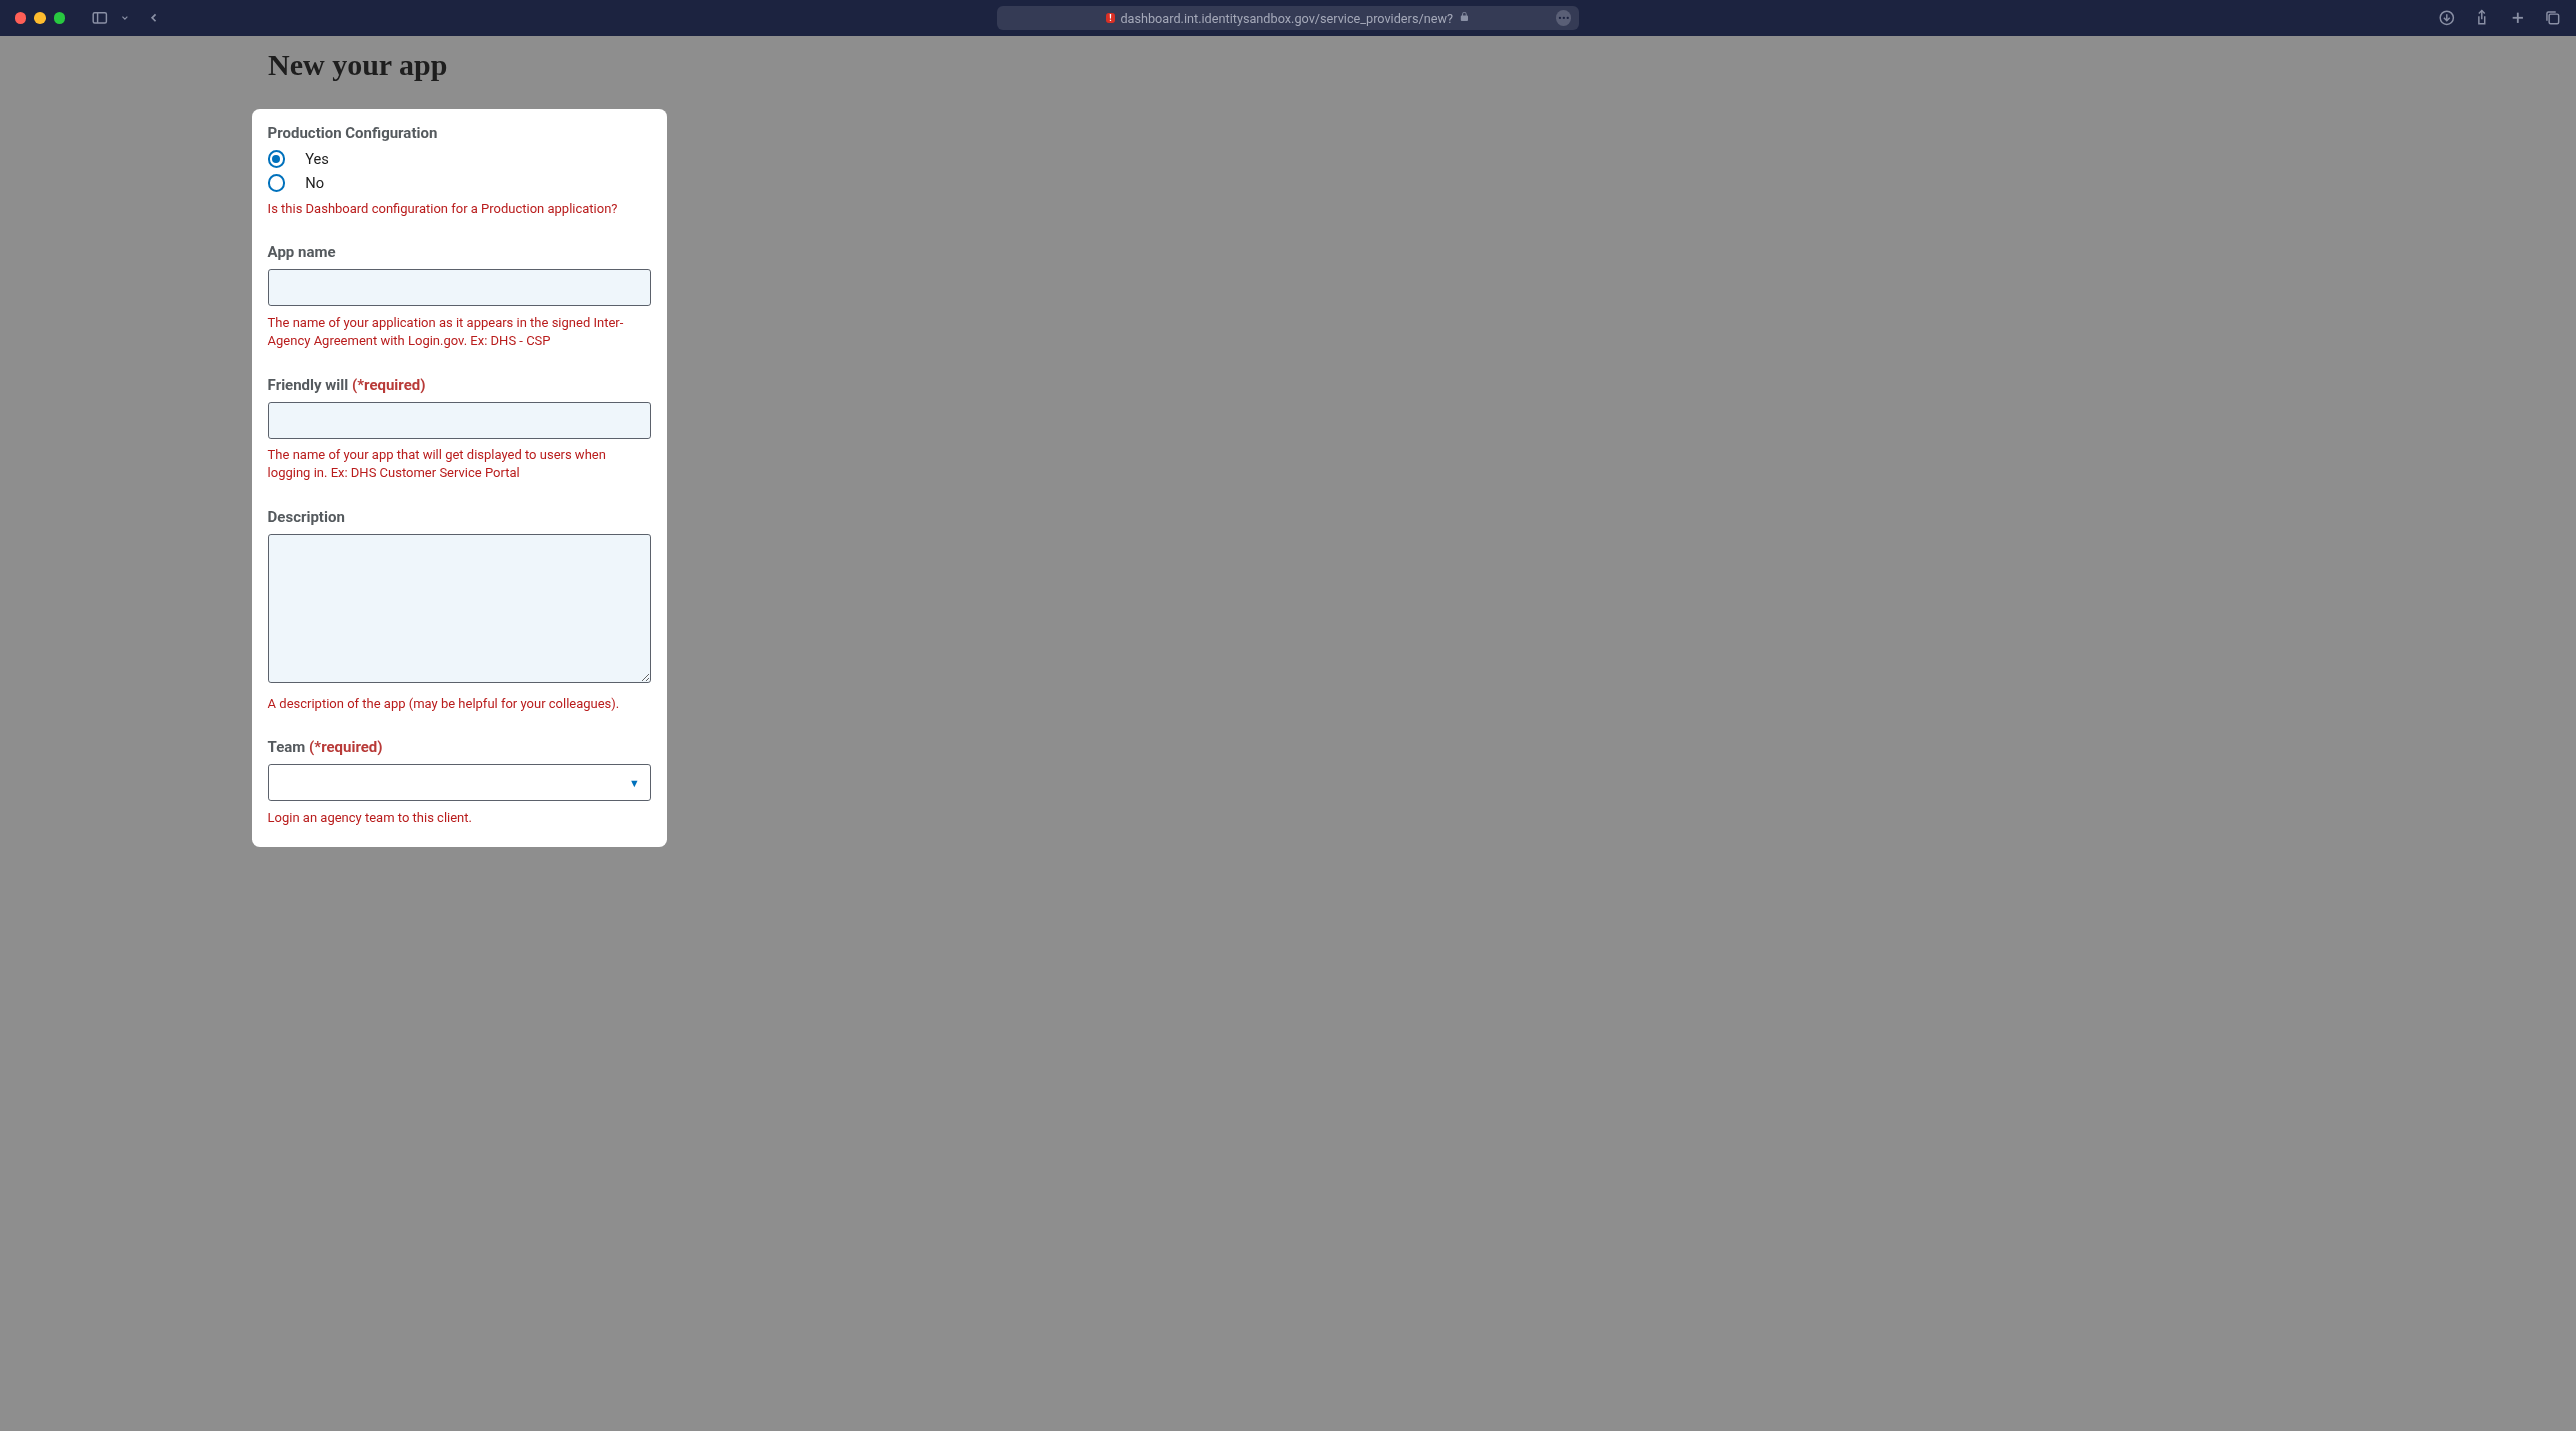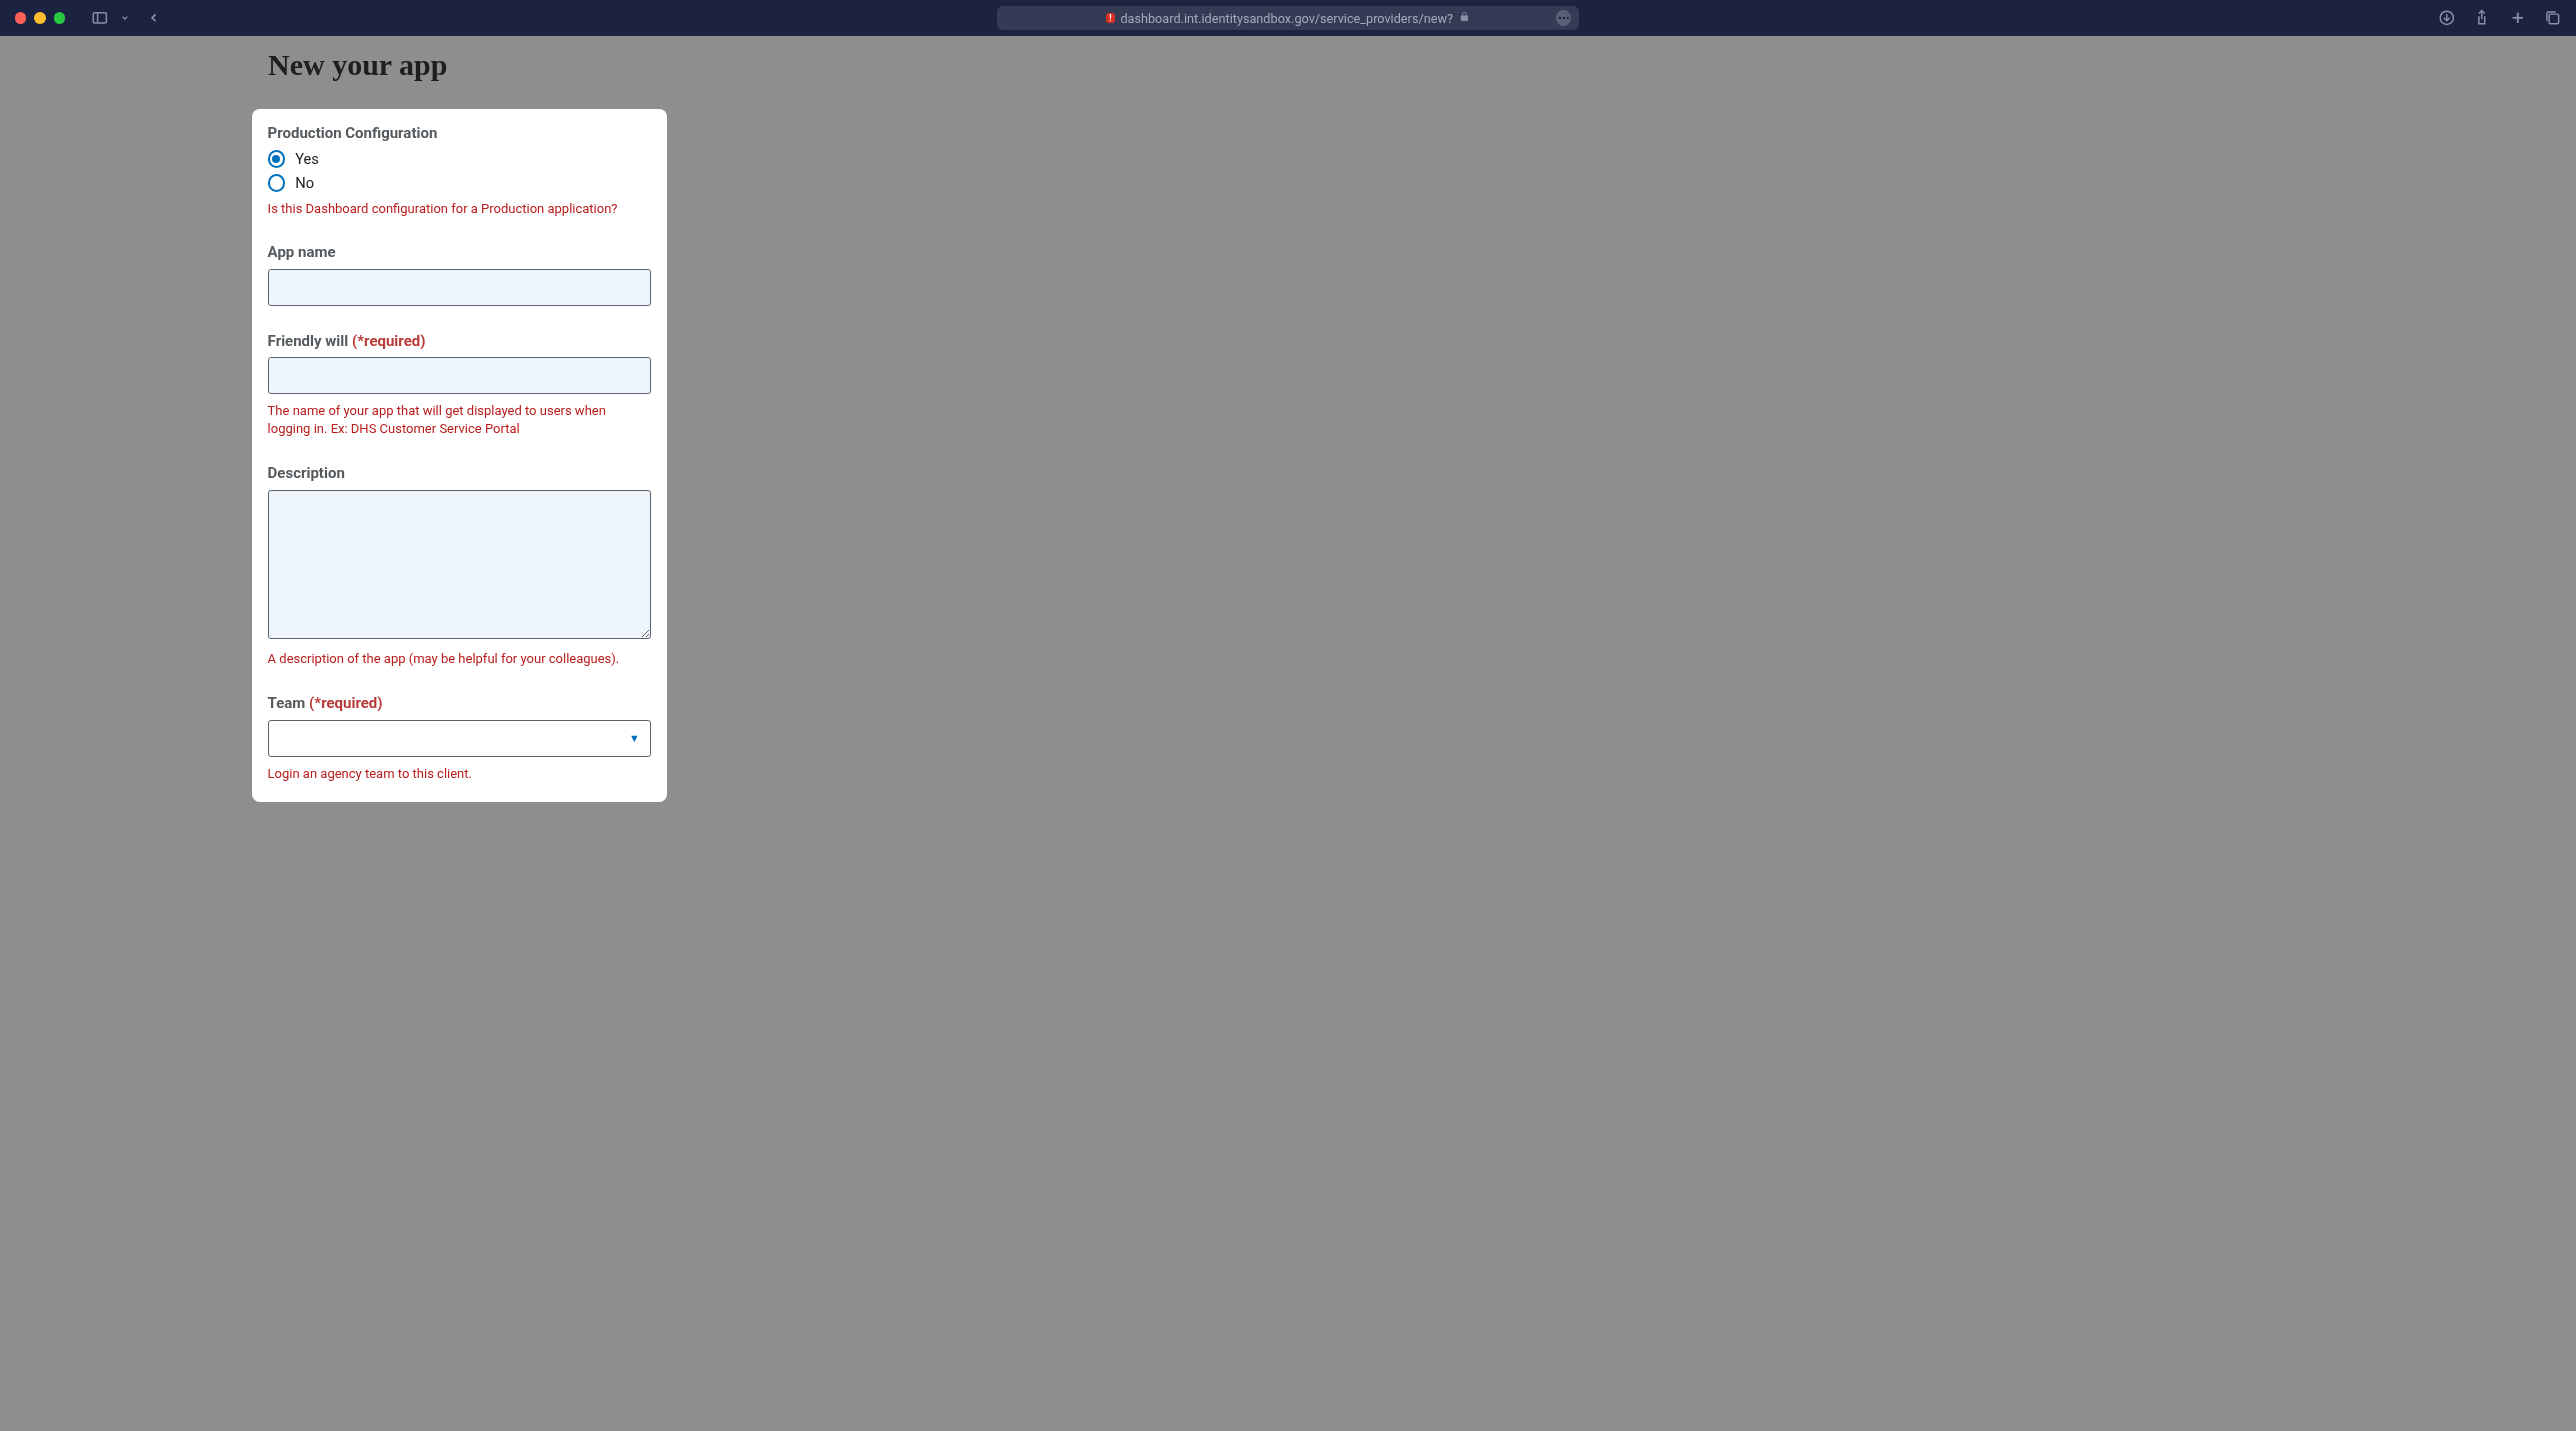--- a/index.html
+++ b/index.html
@@ -145,21 +145,21 @@
       margin-bottom: 7.8px;
     }
     .required-tag {
       color: #b83a38;
       font-weight: 700;
     }
 
     .radio-row {
       display: flex;
       align-items: center;
-      gap: 10px;
+      gap: 20px;
       margin-bottom: 5.9px;
       cursor: pointer;
     }
     .radio-outer {
       width: 17.6px;
       height: 17.6px;
       border: 2px solid #0071bc;
       border-radius: 50%;
       display: flex;
       align-items: center;
@@ -332,20 +332,21 @@
         <span class="radio-outer"></span>
         <span class="radio-label">No</span>
       </div>
 
       <p class="help-text">Is this Dashboard configuration for a Production application?</p>
     </div>
 
     <div class="form-group">
       <label class="field-label">App name</label>
       <input type="text" class="text-input" value="" style="">
+      <p class="help-text">The name of your application as it appears in the signed Inter-Agency Agreement with Login.gov. Ex: DHS - CSP</p>
     </div>
 
     <div class="form-group">
       <label class="field-label">
         <span>Friendly will</span>
         <span class="required-tag">(*required)</span>
       </label>
       <input type="text" class="text-input" value="" style="">
       <p class="help-text">The name of your app that will get displayed to users when logging in. Ex: DHS Customer Service Portal</p>
     </div>

